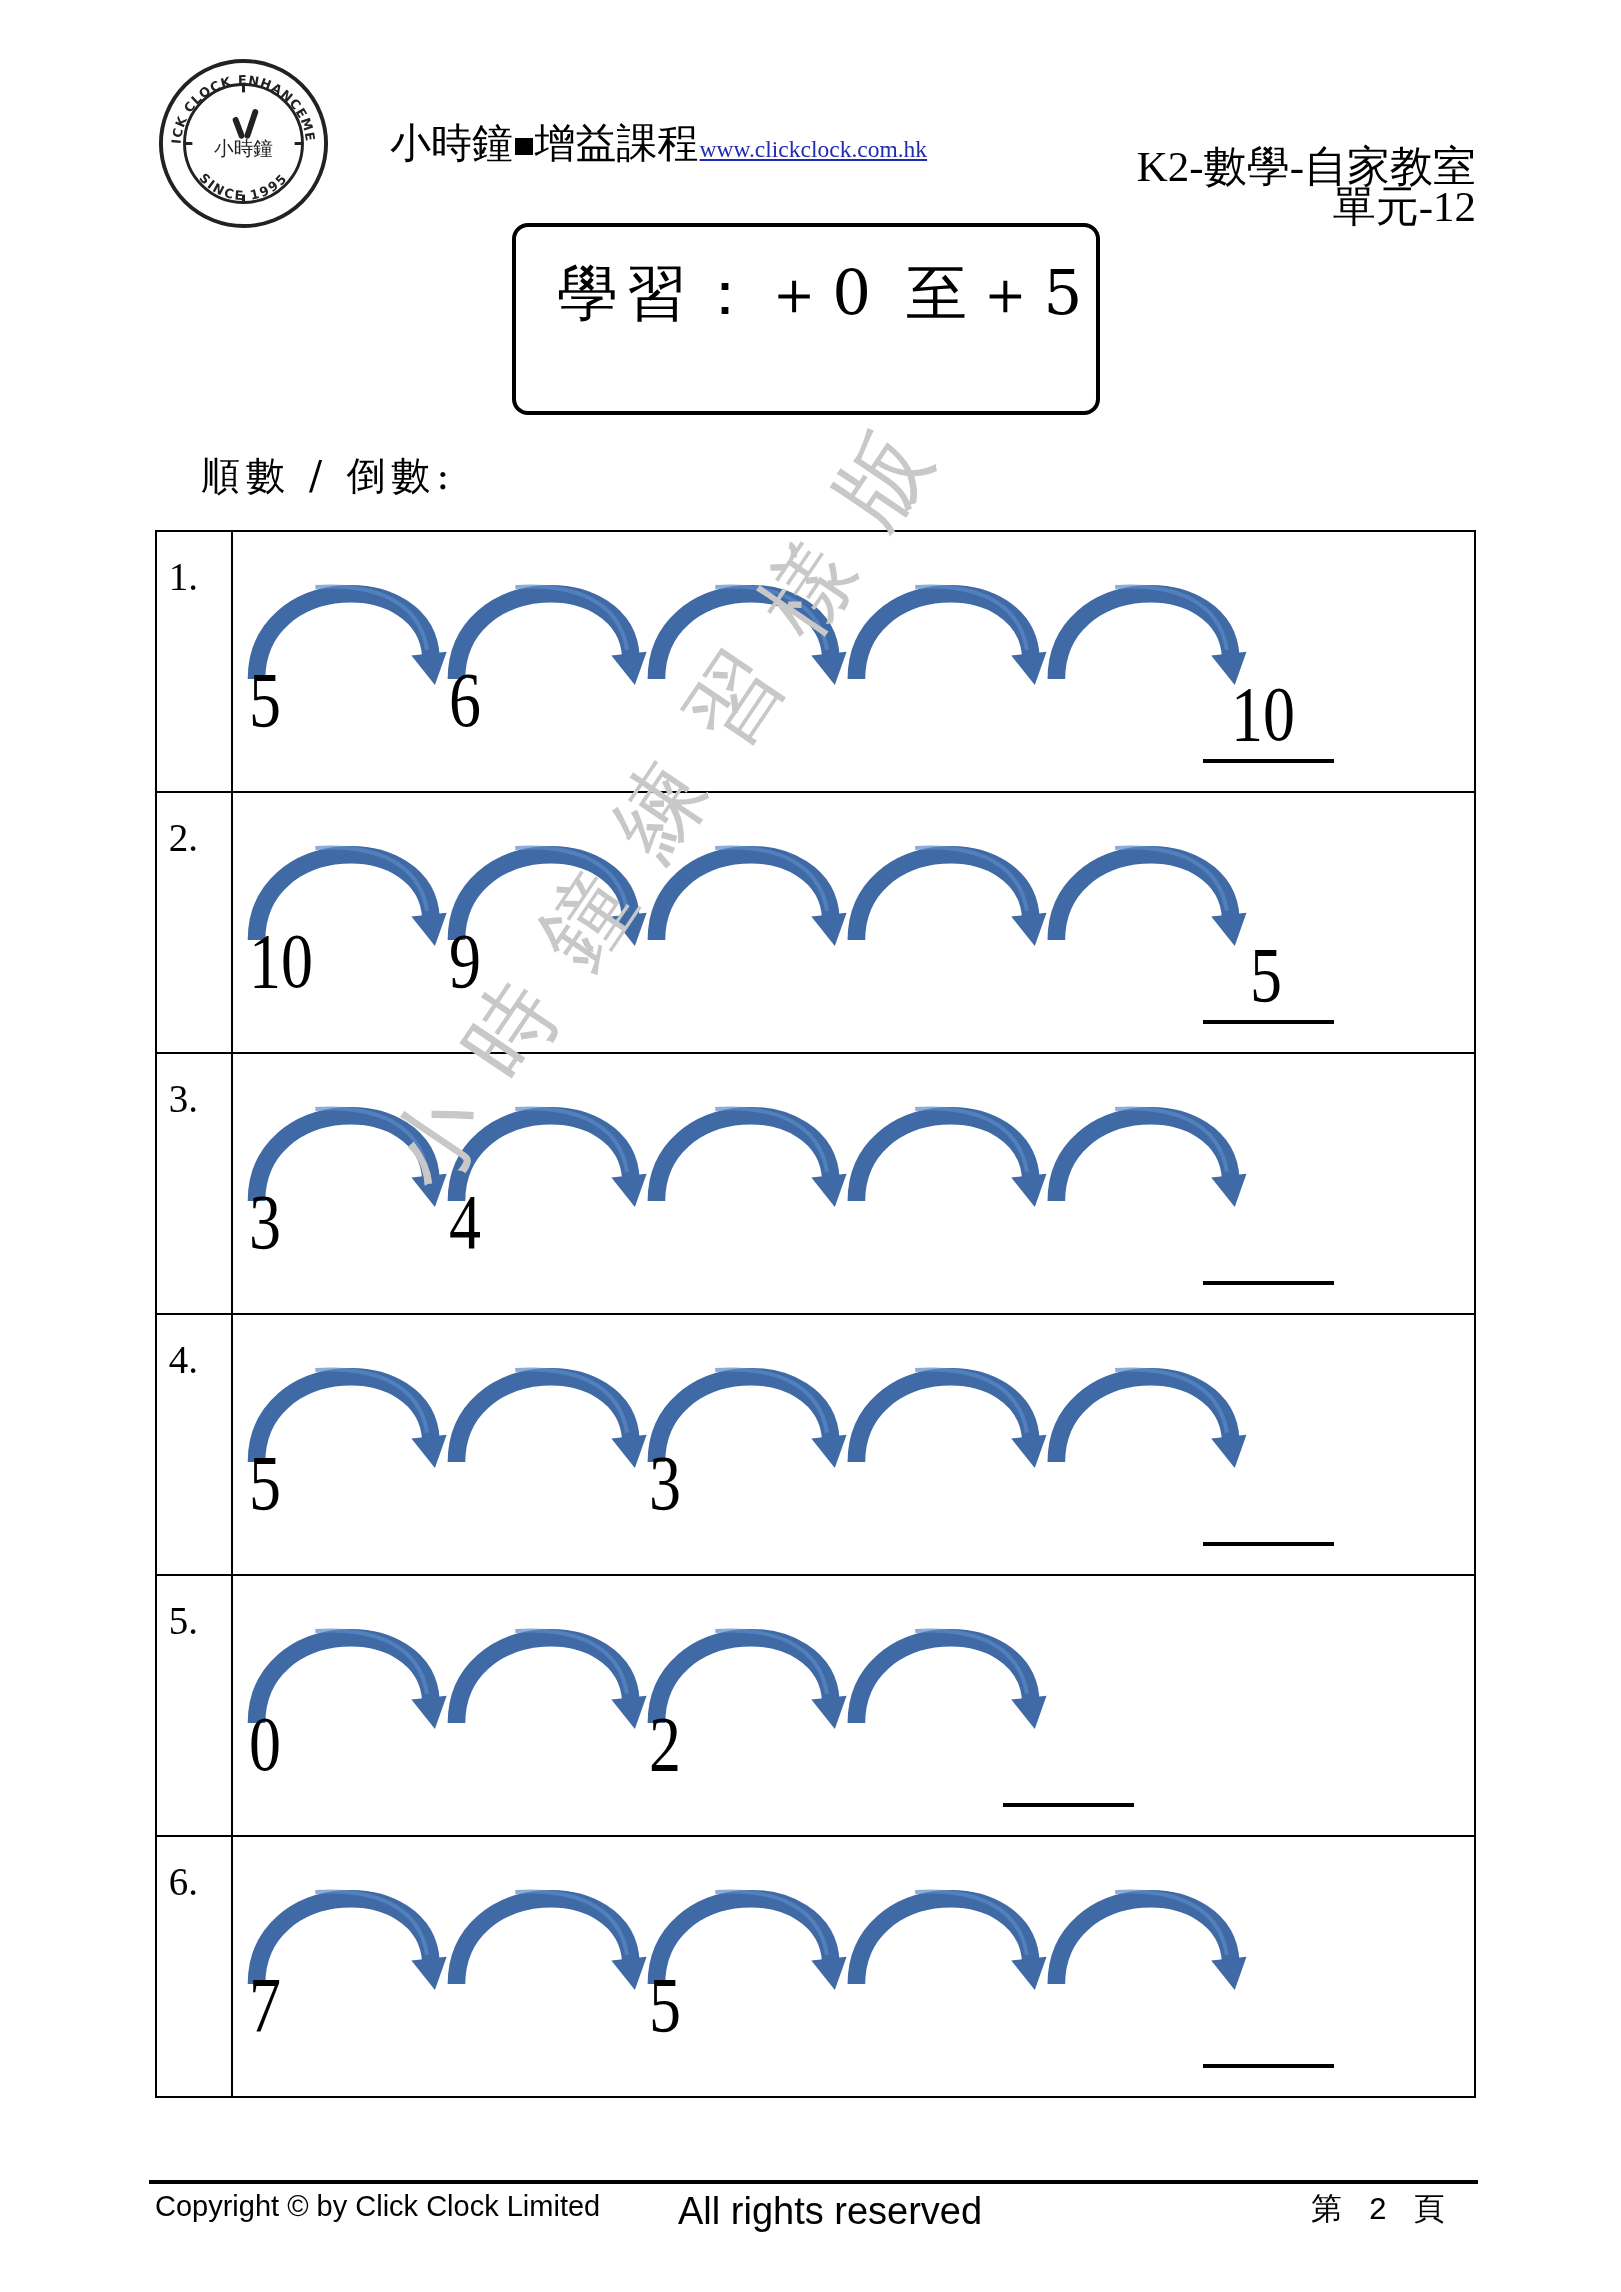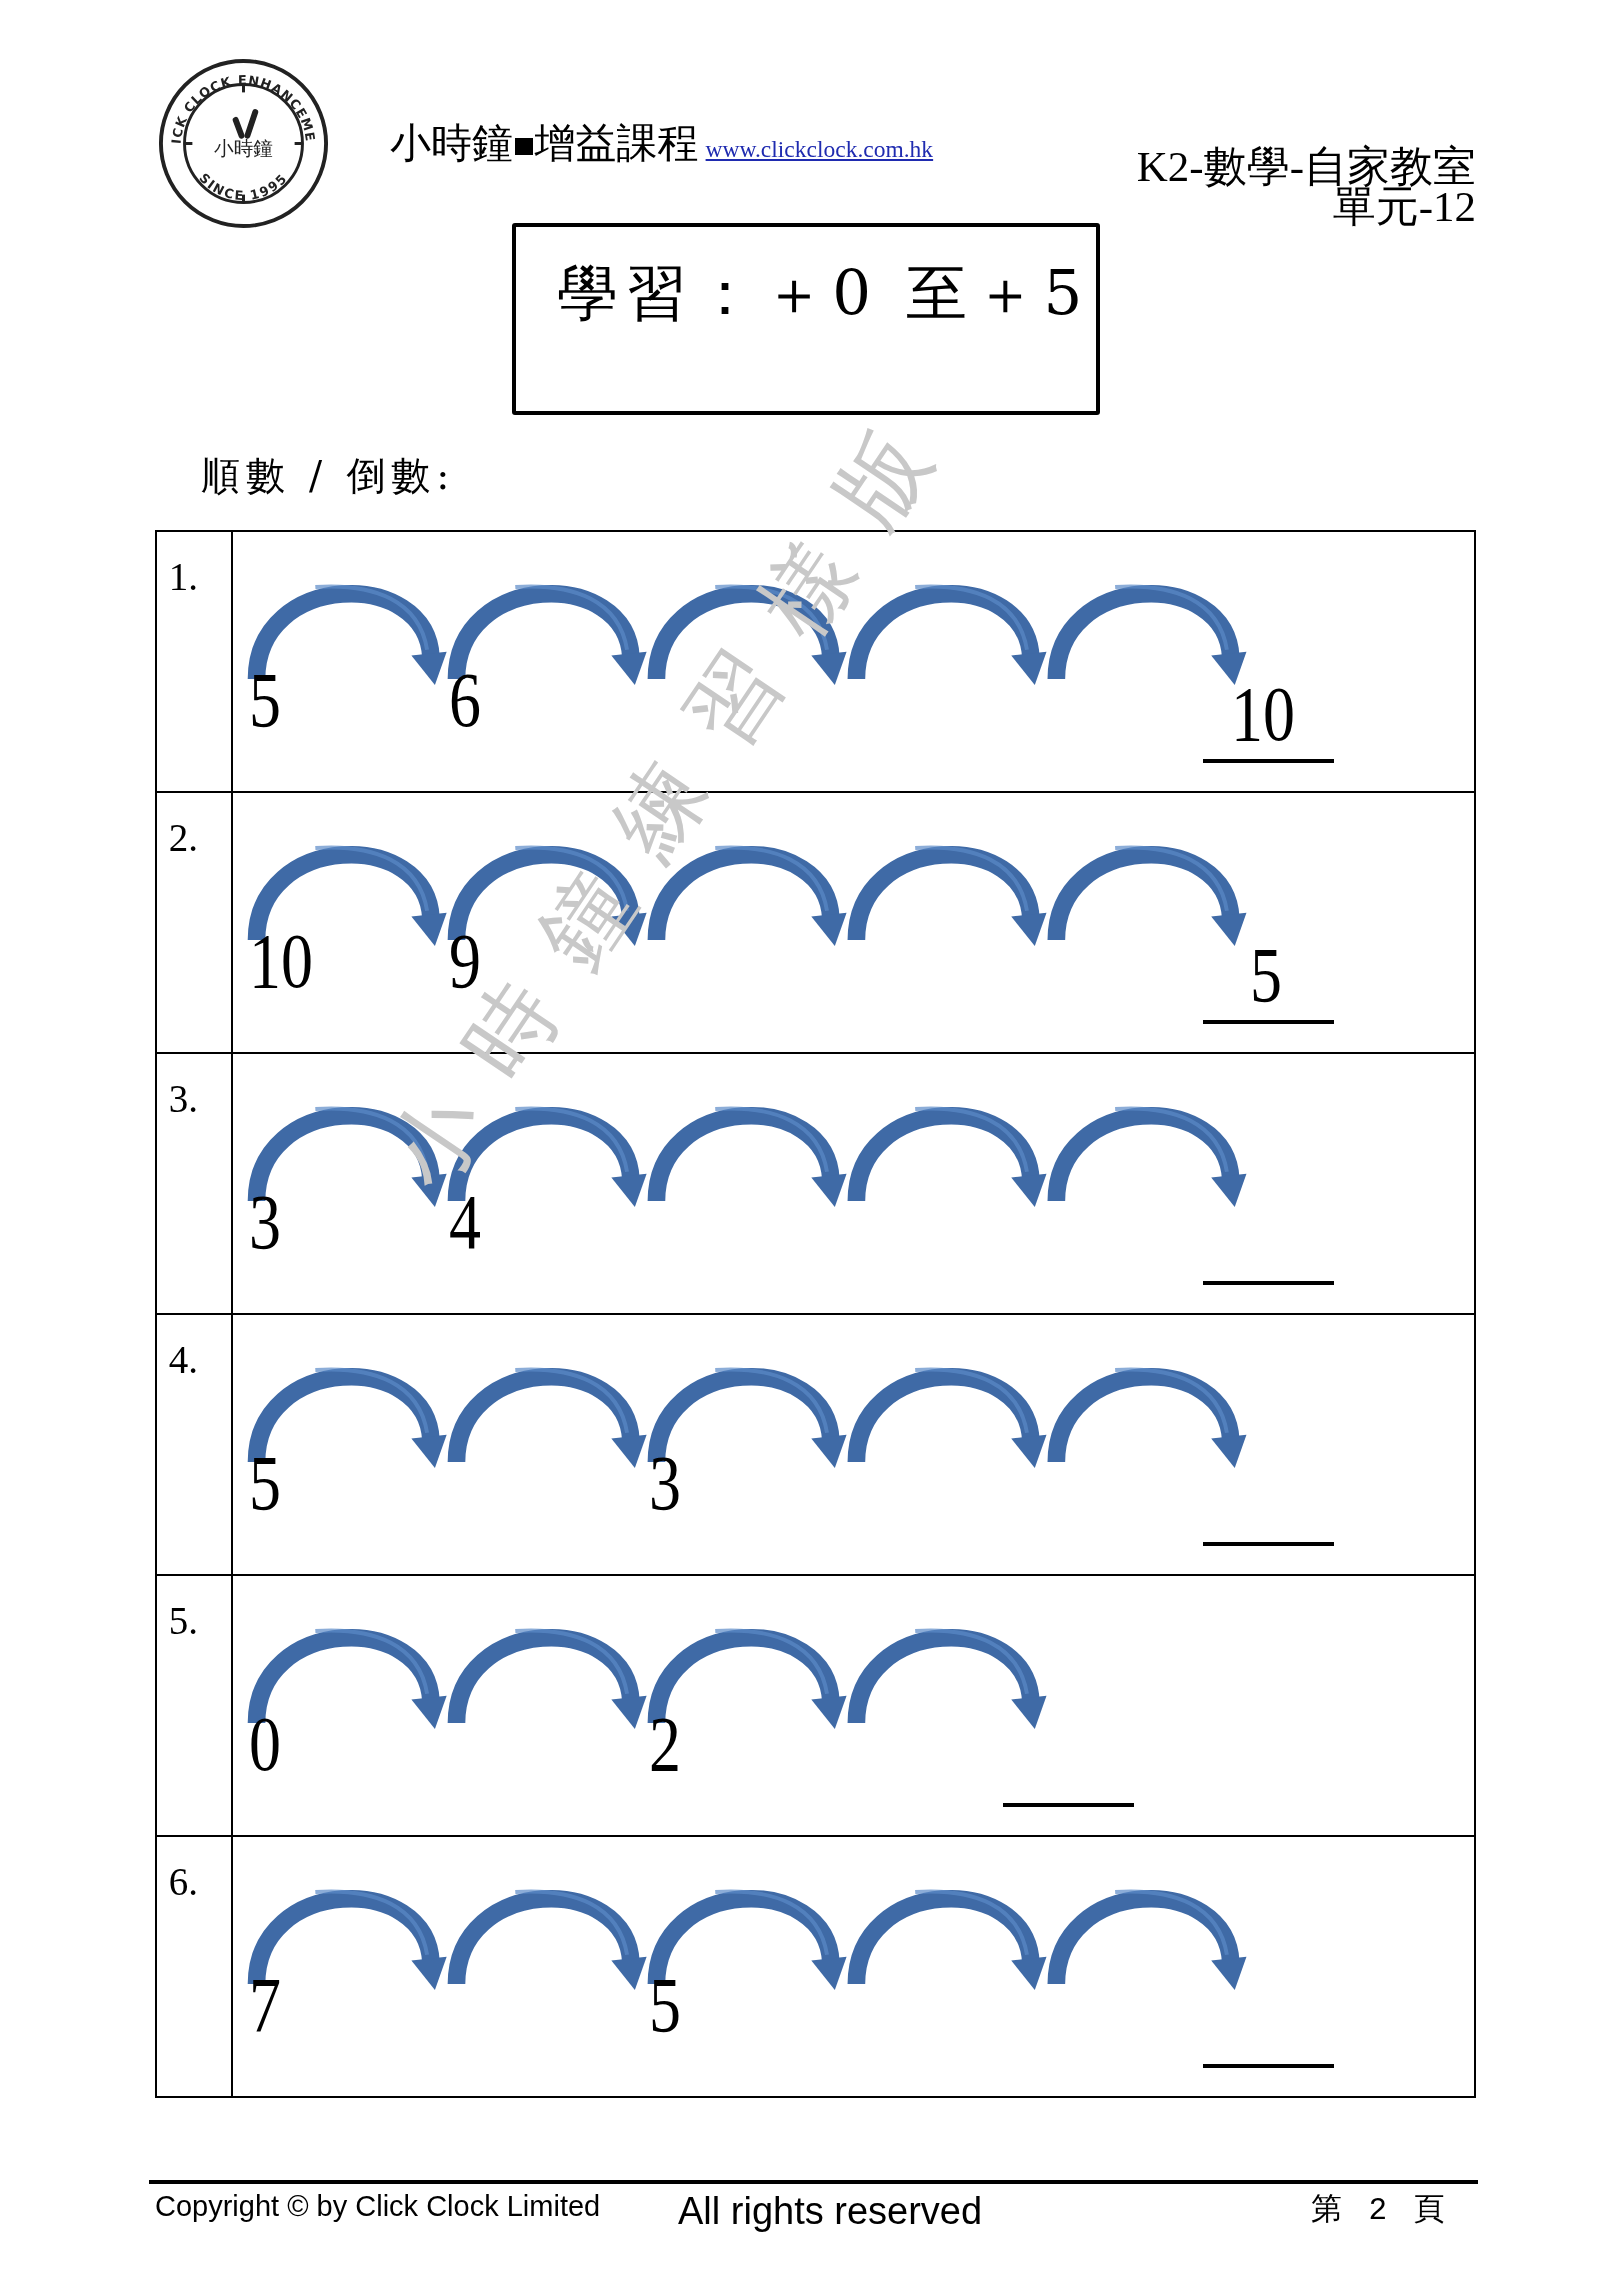--- a/index.html
+++ b/index.html
@@ -1,24 +1,24 @@
 <!DOCTYPE html>
 <html><head>
 <meta charset="utf-8">
 <style>
   html, body { margin:0; padding:0; background:#ffffff; }
   body { width:1621px; height:2293px; position:relative; overflow:hidden; font-family:"DejaVu Serif", serif; color:#000; }
   .abs { position:absolute; }
   .logo { left:157px; top:57px; width:173px; height:173px; }
   .brand { left:390px; top:116px; font-size:41px; font-family:"DejaVu Serif", serif; white-space:nowrap; }
   .brand .sq { display:inline-block; width:17.6px; height:17.6px; background:#000; margin:0 2px; vertical-align:middle; }
-  .url { font-size:23.5px; color:#1f2bb0; text-decoration:underline; margin-left:7px; font-family:"Liberation Serif", serif; }
+  .url { font-size:23.5px; color:#1f2bb0; text-decoration:underline; margin-left:1px; font-family:"Liberation Serif", serif; }
   .grade { right:145px; top:116px; font-size:43px; font-family:"Liberation Serif", serif; white-space:nowrap;margin-top:22px; }
   .unit { right:145px; top:178px; font-size:43px; font-family:"Liberation Serif", serif; white-space:nowrap; }
-  .titlebox { left:512px; top:223px; width:588px; height:192px; border:4.9px solid #000; border-radius:3px; box-sizing:border-box; }
+  .titlebox { left:512px; top:223px; width:588px; height:192px; border:4.9px solid #000; border-radius:16px; box-sizing:border-box; }
   .t1 { position:absolute; left:41px; top:25.5px; font-size:61px; letter-spacing:7.8px; white-space:nowrap; font-family:"DejaVu Serif", serif; }
   .t2 { position:absolute; left:237px; top:110px; font-size:61px; letter-spacing:7.8px; white-space:nowrap; font-family:"DejaVu Serif", serif; }
   .section { left:155px; top:449px; font-size:39px; letter-spacing:5.9px; font-family:"DejaVu Serif", serif;margin-left:46px; }
   table.ws { position:absolute; left:155px; top:530px; width:1321px; border-collapse:collapse; }
   table.ws td { border:2.9px solid #000; height:259px; padding:0; vertical-align:top; position:relative; }
   td.num { width:74px; }
   td.num span { position:absolute; left:11.8px; top:21.6px; font-size:39px; font-family:"Liberation Serif", serif; }
   td.cell svg { position:absolute; left:0; top:0; }
   .nlabel { position:absolute; font-size:78px; font-family:"Liberation Serif", serif; line-height:1; transform:scaleX(0.82); transform-origin:left top; }
   .ans { position:absolute; font-size:78px; font-family:"Liberation Serif", serif; line-height:1; transform:scaleX(0.82); transform-origin:left top; text-align:center; }

